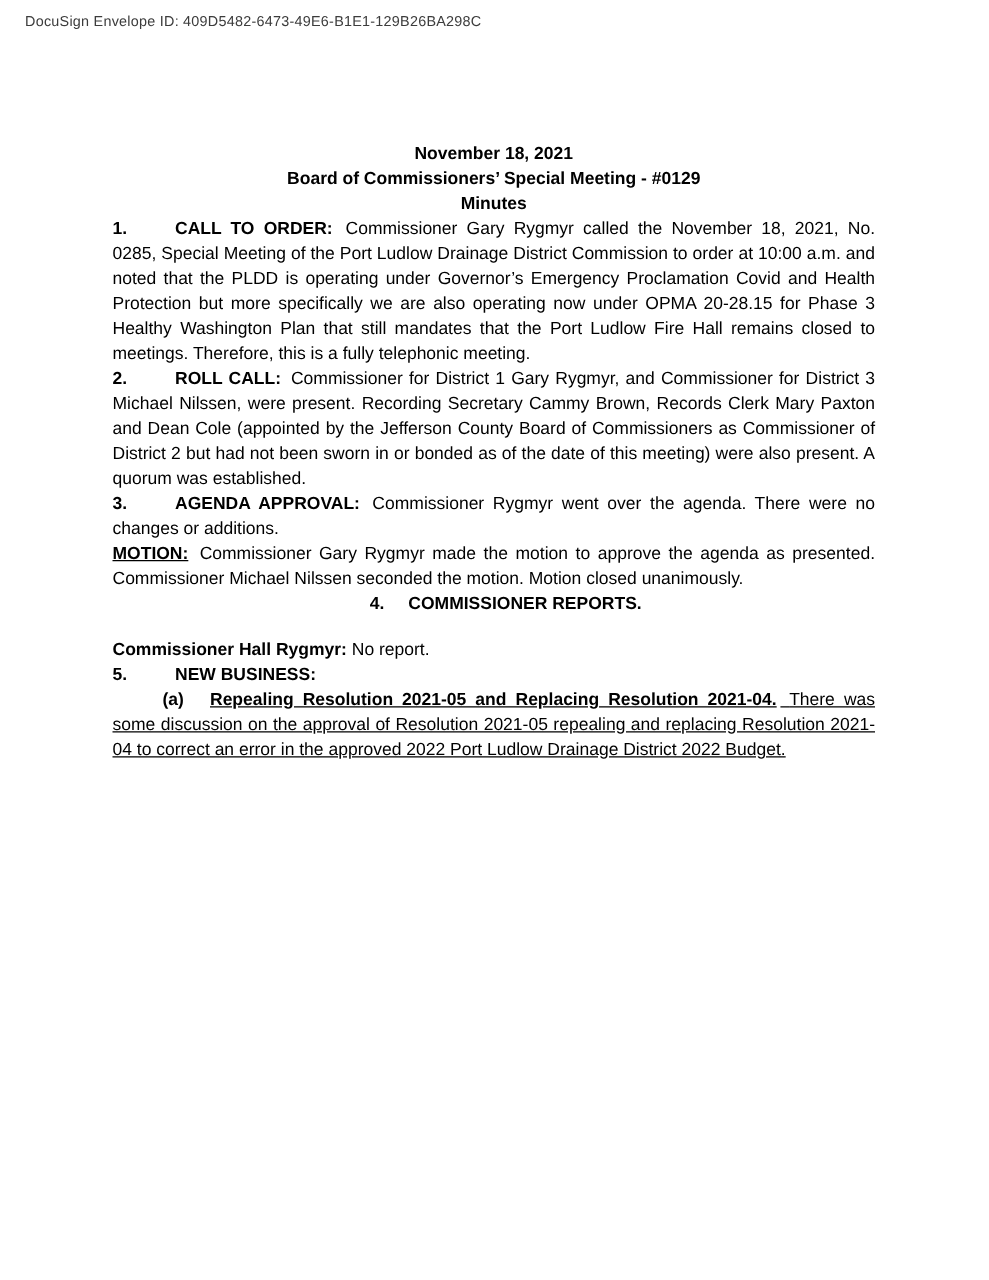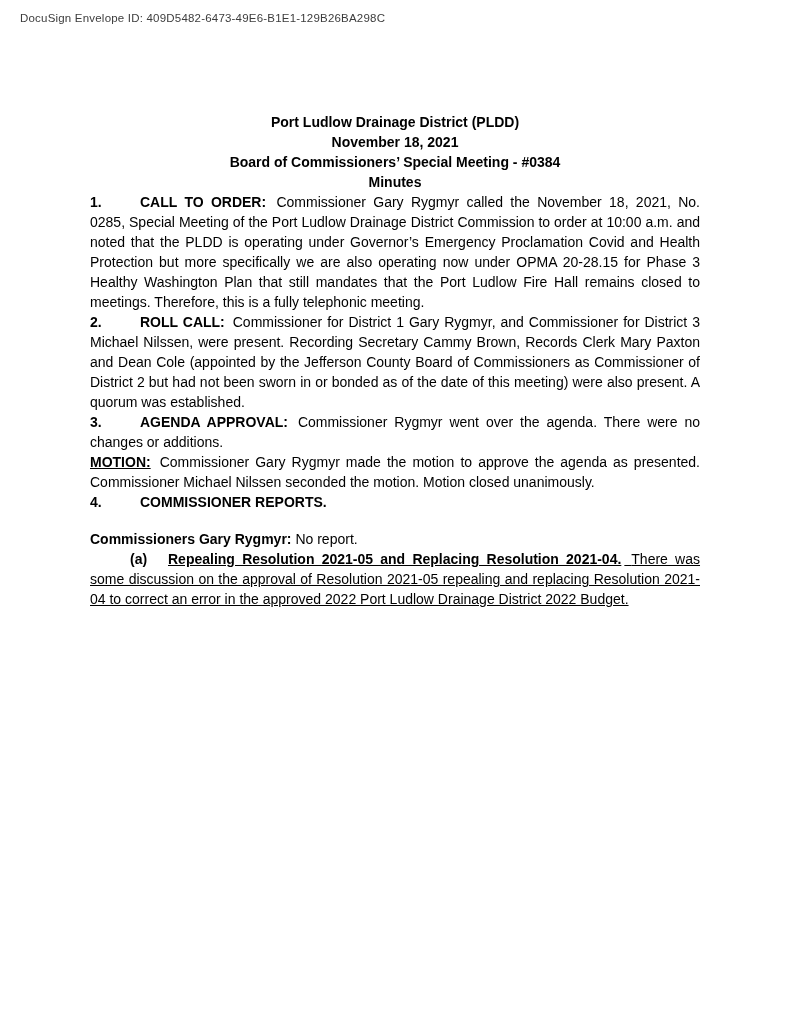--- a/index.html
+++ b/index.html
@@ -35,21 +35,21 @@
   .bold { font-weight: 700; margin-top: 11px; }
   .underline { text-decoration: underline; }
   .sec-num { display: inline-block; width: 50px; font-weight: 700; }
   .heading-inline { font-weight: 700; margin-right: 3px; margin-top: 16px; }
   .label-inline { margin-right: 3px; }
   .indent-a { text-indent: 40px; }
   .num-a { display: inline-block; width: 38px; font-weight: 700; text-indent: 0; }
   .mt12 { margin-top: 12px; }
   .mt13 { margin-top: 13px; }
   .mt15 { margin-top: 15px; }
-  .mt16 { margin-top: 16px; }
+  .mt16 { margin-top: 16px; text-align: center; }
   .mt18 { margin-top: 18px; text-decoration: underline; }
   .mt22 { margin-top: 22px; }
   .reports-block { margin-top: 17px; line-height: 20px; }
   .reports-block .line { margin: 0; }
   .footer {
     position: absolute;
     left: 90px;
     right: 84px;
     top: 938px;
     display: flex;
@@ -62,40 +62,40 @@
 </head>
 <body>
 
 <div class="page">
 
   <div class="docusign">DocuSign Envelope ID: 409D5482-6473-49E6-B1E1-129B26BA298C</div>
 
   <div class="content">
 
     <div class="title-block">
-      <div>Port Ludlow Drainage District (PLDD)</div>
       <div>November 18, 2021</div>
-      <div>Board of Commissioners’ Special Meeting - #0384</div>
+      <div>Board of Commissioners’ Special Meeting - #0129</div>
       <div>Minutes</div>
     </div>
 
     <p class="para justify mt13"><span class="sec-num">1.</span><span class="heading-inline">CALL TO ORDER:</span> <span>Commissioner Gary Rygmyr called the November 18, 2021, No. 0285, Special Meeting of the Port Ludlow Drainage District Commission to order at 10:00 a.m. and noted that the PLDD is operating under Governor’s Emergency Proclamation Covid and Health Protection but more specifically we are also operating now under OPMA 20-28.15 for Phase 3 Healthy Washington Plan that still mandates that the Port Ludlow Fire Hall remains closed to meetings. Therefore, this is a fully telephonic meeting.</span></p>
 
     <p class="para justify mt13"><span class="sec-num">2.</span><span class="heading-inline">ROLL CALL:</span> <span>Commissioner for District 1 Gary Rygmyr, and Commissioner for District 3 Michael Nilssen, were present. Recording Secretary Cammy Brown, Records Clerk Mary Paxton and Dean Cole (appointed by the Jefferson County Board of Commissioners as Commissioner of District 2 but had not been sworn in or bonded as of the date of this meeting) were also present. A quorum was established.</span></p>
 
     <p class="para justify mt12"><span class="sec-num">3.</span><span class="heading-inline">AGENDA APPROVAL:</span> <span>Commissioner Rygmyr went over the agenda. There were no changes or additions.</span></p>
 
     <p class="para justify mt22"><span class="bold underline label-inline">MOTION:</span> <span>Commissioner Gary Rygmyr made the motion to approve the agenda as presented. Commissioner Michael Nilssen seconded the motion. Motion closed unanimously.</span></p>
 
     <p class="para mt16"><span class="sec-num">4.</span><span class="bold">COMMISSIONER REPORTS.</span></p>
 
     <div class="reports-block">
-      <div class="line"><span class="bold">Commissioners Gary Rygmyr:</span> <span>No report.</span></div>
+      <div class="line"><span class="bold">Commissioner Hall Rygmyr:</span> <span>No report.</span></div>
     </div>
 
+    <p class="para mt15"><span class="sec-num">5.</span><span class="bold">NEW BUSINESS:</span></p>
 
     <p class="para justify indent-a mt18"><span class="num-a">(a)</span><span class="heading-inline">Repealing Resolution 2021-05 and Replacing Resolution 2021-04.</span> <span>There was some discussion on the approval of Resolution 2021-05 repealing and replacing Resolution 2021-04 to correct an error in the approved 2022 Port Ludlow Drainage District 2022 Budget.</span></p>
 
 
 
   </div>
 
   <div class="footer">
     <span>PLDD Special Meeting FInal Minutes No. 0285 – 11-18-2021</span>
     <span>Page 1 of 2</span>

